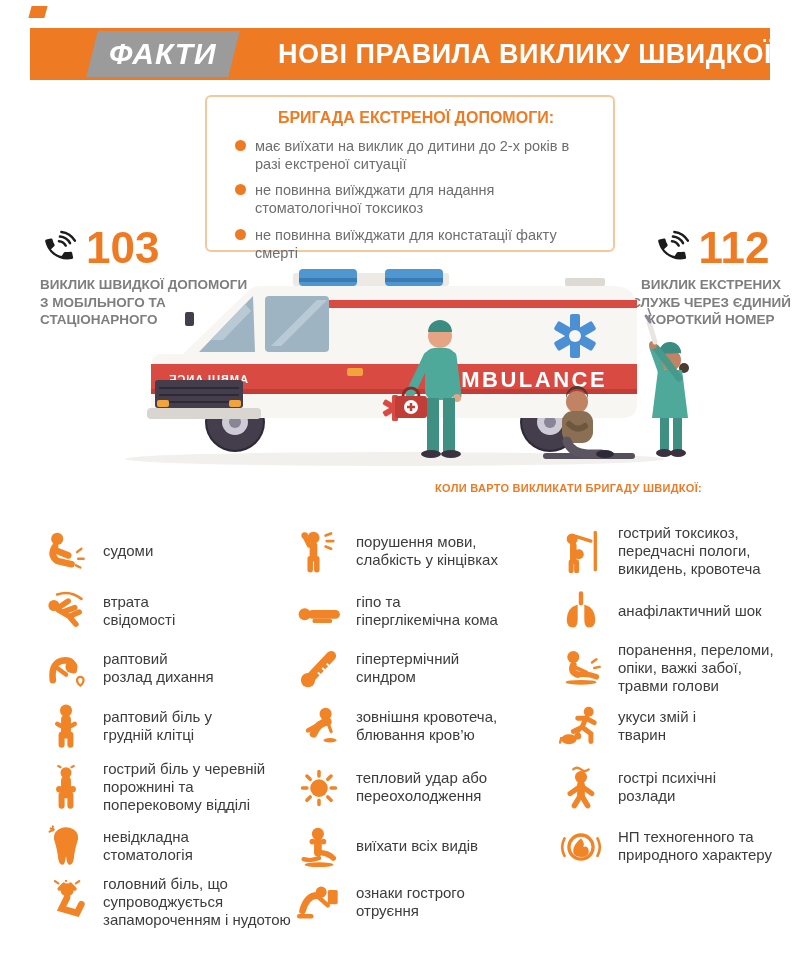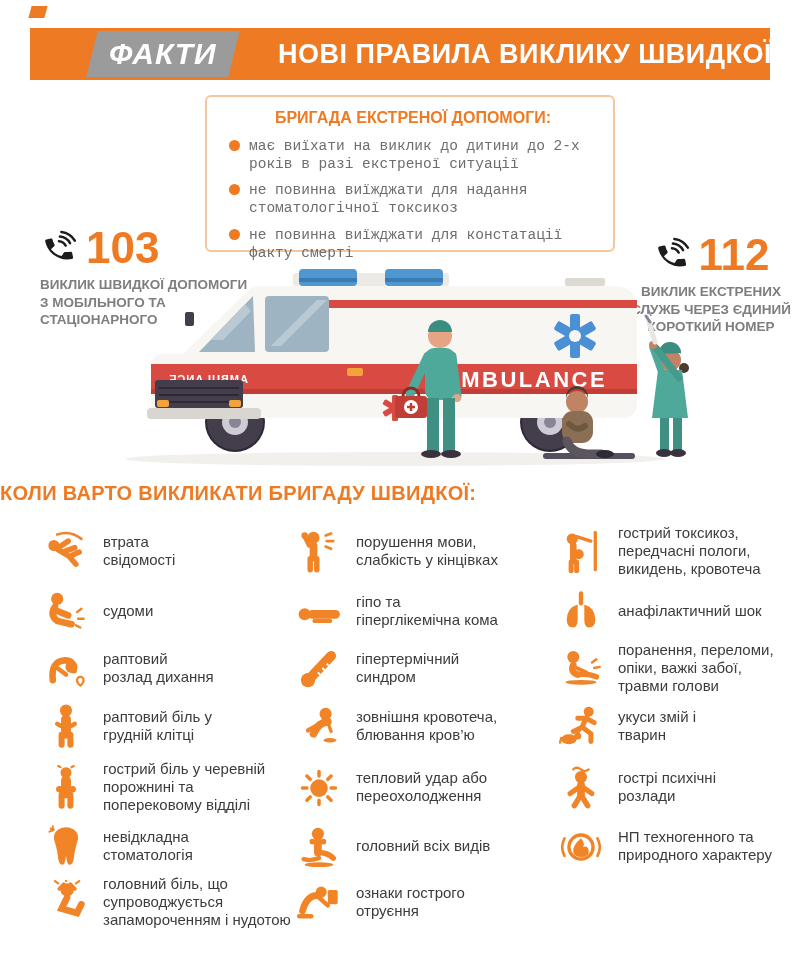--- a/index.html
+++ b/index.html
@@ -7,41 +7,41 @@
   #page { position:relative; width:799px; height:960px; background:#ffffff; overflow:hidden; }
 
   
   .top-sliver { position:absolute; left:30px; top:6px; width:16px; height:12px; background:#EE7B23; transform:skewX(-15deg); }
   .banner { position:absolute; left:30px; top:28px; width:740px; height:52px; background:#EE7B23; display:flex; align-items:center; }
   .logo-block { position:absolute; left:62px; top:3px; width:142px; height:46px; background:#9B9B9B; transform:skewX(-14deg); display:flex; align-items:center; justify-content:center; }
   .logo-text { transform:skewX(14deg); color:#fff; font-size:30px; font-weight:bold; font-style:italic; letter-spacing:1px; }
   .banner-title { position:absolute; left:235px; width:520px; text-align:center; color:#fff; font-size:27px; font-weight:bold; letter-spacing:0.5px; white-space:nowrap; }
 
   
-  .info-box { position:absolute; left:205px; top:95px; width:410px; height:157px; background:#fff; border:2px solid #F4C79C; border-radius:6px; padding:12px 16px 10px 22px; }
+  .info-box { position:absolute; left:205px; top:95px; width:410px; height:157px; background:#fff; border:2px solid #F4C79C; border-radius:6px; padding:12px 16px 10px 28px; }
   .info-title { text-align:center; color:#EE7B23; font-weight:bold; font-size:16px; margin-bottom:10px; }
   .info-bullet { display:flex; gap:9px; margin-bottom:8px; }
   .dot { width:11px; height:11px; border-radius:50%; background:#EE7B23; flex:0 0 auto; margin-top:3px; }
-  .info-bullet-text { color:#6E6E6E; font-size:14.5px; line-height:1.25;font-family:Liberation Mono, monospace; }
+  .info-bullet-text { color:#6E6E6E; font-size:14.5px; line-height:1.25; }
 
   
   .phone-block { position:absolute; }
   .phone-left { left:40px; top:226px; width:215px; }
   .phone-right { right:8px; top:226px; width:160px; }
   .phone-row { display:flex; align-items:center; gap:8px; }
-  .phone-right .phone-row { justify-content:center;margin-top:7px; }
+  .phone-right .phone-row { justify-content:center; }
   .phone-number { color:#EE7B23; font-size:44px; font-weight:bold; line-height:1; }
   .phone-caption { margin-top:6px; color:#7E7E7E; font-size:13.5px; font-weight:bold; line-height:1.3; white-space:pre-line; }
   .phone-right .phone-caption { text-align:center; }
 
   
   .scene { position:absolute; left:95px; top:256px; width:600px; height:215px; }
 
   
-  .section-title { position:absolute; left:0; top:482px; width:702px; text-align:left; color:#EE7B23; font-size:20px; font-weight:bold; letter-spacing:0.3px; }
+  .section-title { position:absolute; left:0; top:482px; width:702px; text-align:right; color:#EE7B23; font-size:11px; font-weight:bold; letter-spacing:0.3px; }
 
   
   .sym-grid { position:absolute; left:42px; top:520px; width:750px; display:grid; grid-template-columns:253px 262px 235px; grid-template-rows:62px 58px 56px 60px 62px 56px 56px; grid-auto-flow:column; }
   .sym-item { display:flex; align-items:center; gap:13px; }
   .sym-icon { width:48px; height:44px; flex:0 0 auto; display:flex; align-items:center; justify-content:center; }
   .sym-icon svg { width:44px; height:44px; }
   .sym-text { color:#3C3C3C; font-size:15px; line-height:1.22; white-space:pre-line; }
 </style>
 </head>
 <body>
@@ -214,37 +214,37 @@
       </g>
     </svg>
   </div>
 
   <div class="section-title">КОЛИ ВАРТО ВИКЛИКАТИ БРИГАДУ ШВИДКОЇ:</div>
 
   <div class="sym-grid" id="symGrid">
       <div class="sym-item">
         <span class="sym-icon">
           <svg viewBox="0 0 40 40">
+            <circle cx="12" cy="9" r="5.5" fill="#F08426"></circle>
+            <path d="M10,16 Q5,24 12,29 L25,32 M12,20 L22,24" stroke="#F08426" stroke-linecap="round" fill="none" stroke-width="6"></path>
+            <path d="M30,21 l4,-3 M31,27 h5 M29,33 l4,2" stroke="#F08426" stroke-linecap="round" fill="none" stroke-width="2.2"></path>
+          </svg>
+        </span>
+        <div class="sym-text">судоми</div>
+      </div>
+      <div class="sym-item">
+        <span class="sym-icon">
+          <svg viewBox="0 0 40 40">
             <path d="M12,5 Q24,1 34,9" stroke="#F08426" stroke-linecap="round" fill="none" stroke-width="2.4"></path>
             <circle cx="9" cy="15" r="5" fill="#F08426"></circle>
             <path d="M13,19 L23,25 M13,17 L22,11 M17,21 L28,17 M23,25 L32,21 M23,25 L29,32" stroke="#F08426" stroke-linecap="round" fill="none" stroke-width="5"></path>
           </svg>
         </span>
         <div class="sym-text">втрата
 свідомості</div>
-      </div>
-      <div class="sym-item">
-        <span class="sym-icon">
-          <svg viewBox="0 0 40 40">
-            <circle cx="12" cy="9" r="5.5" fill="#F08426"></circle>
-            <path d="M10,16 Q5,24 12,29 L25,32 M12,20 L22,24" stroke="#F08426" stroke-linecap="round" fill="none" stroke-width="6"></path>
-            <path d="M30,21 l4,-3 M31,27 h5 M29,33 l4,2" stroke="#F08426" stroke-linecap="round" fill="none" stroke-width="2.2"></path>
-          </svg>
-        </span>
-        <div class="sym-text">судоми</div>
       </div>
       <div class="sym-item">
         <span class="sym-icon">
           <svg viewBox="0 0 40 40">
             <circle cx="25" cy="19" r="5.5" fill="#F08426"></circle>
             <path d="M8,31 Q6,14 19,13 Q27,13 27,22" stroke="#F08426" stroke-linecap="round" fill="none" stroke-width="6"></path>
             <path d="M12,20 L20,26" stroke="#F08426" stroke-linecap="round" fill="none" stroke-width="4"></path>
             <path d="M33,28 a3,3 0 0 1 3,3 q0,3 -3,5 q-3,-2 -3,-5 a3,3 0 0 1 3,-3z" stroke="#F08426" stroke-linecap="round" fill="none" stroke-width="2"></path>
           </svg>
         </span>
@@ -365,21 +365,21 @@
           <svg viewBox="0 0 40 40">
             <circle cx="19" cy="9" r="5.5" fill="#F08426"></circle>
             <circle cx="14" cy="16" r="2.6" fill="#F08426"></circle>
             <circle cx="24" cy="16" r="2.6" fill="#F08426"></circle>
             <path d="M19,16 V26" stroke="#F08426" stroke-linecap="round" fill="none" stroke-width="7"></path>
             <path d="M19,26 Q28,26 33,31" stroke="#F08426" stroke-linecap="round" fill="none" stroke-width="5"></path>
             <path d="M6,32 Q13,34 20,31" stroke="#F08426" stroke-linecap="round" fill="none" stroke-width="4"></path>
             <ellipse cx="20" cy="37" rx="13" ry="2.2" fill="#F08426"></ellipse>
           </svg>
         </span>
-        <div class="sym-text">головний всіх видів</div>
+        <div class="sym-text">виїхати всіх видів</div>
       </div>
       <div class="sym-item">
         <span class="sym-icon">
           <svg viewBox="0 0 40 40">
             <circle cx="22" cy="11" r="5" fill="#F08426"></circle>
             <path d="M5,28 Q9,13 20,14" stroke="#F08426" stroke-linecap="round" fill="none" stroke-width="6"></path>
             <path d="M20,16 L28,23" stroke="#F08426" stroke-linecap="round" fill="none" stroke-width="4"></path>
             <rect x="28" y="9" width="9" height="13" rx="1.5" fill="#F08426"></rect>
             <path d="M2,33 H13" stroke="#F08426" stroke-linecap="round" fill="none" stroke-width="4"></path>
           </svg>

